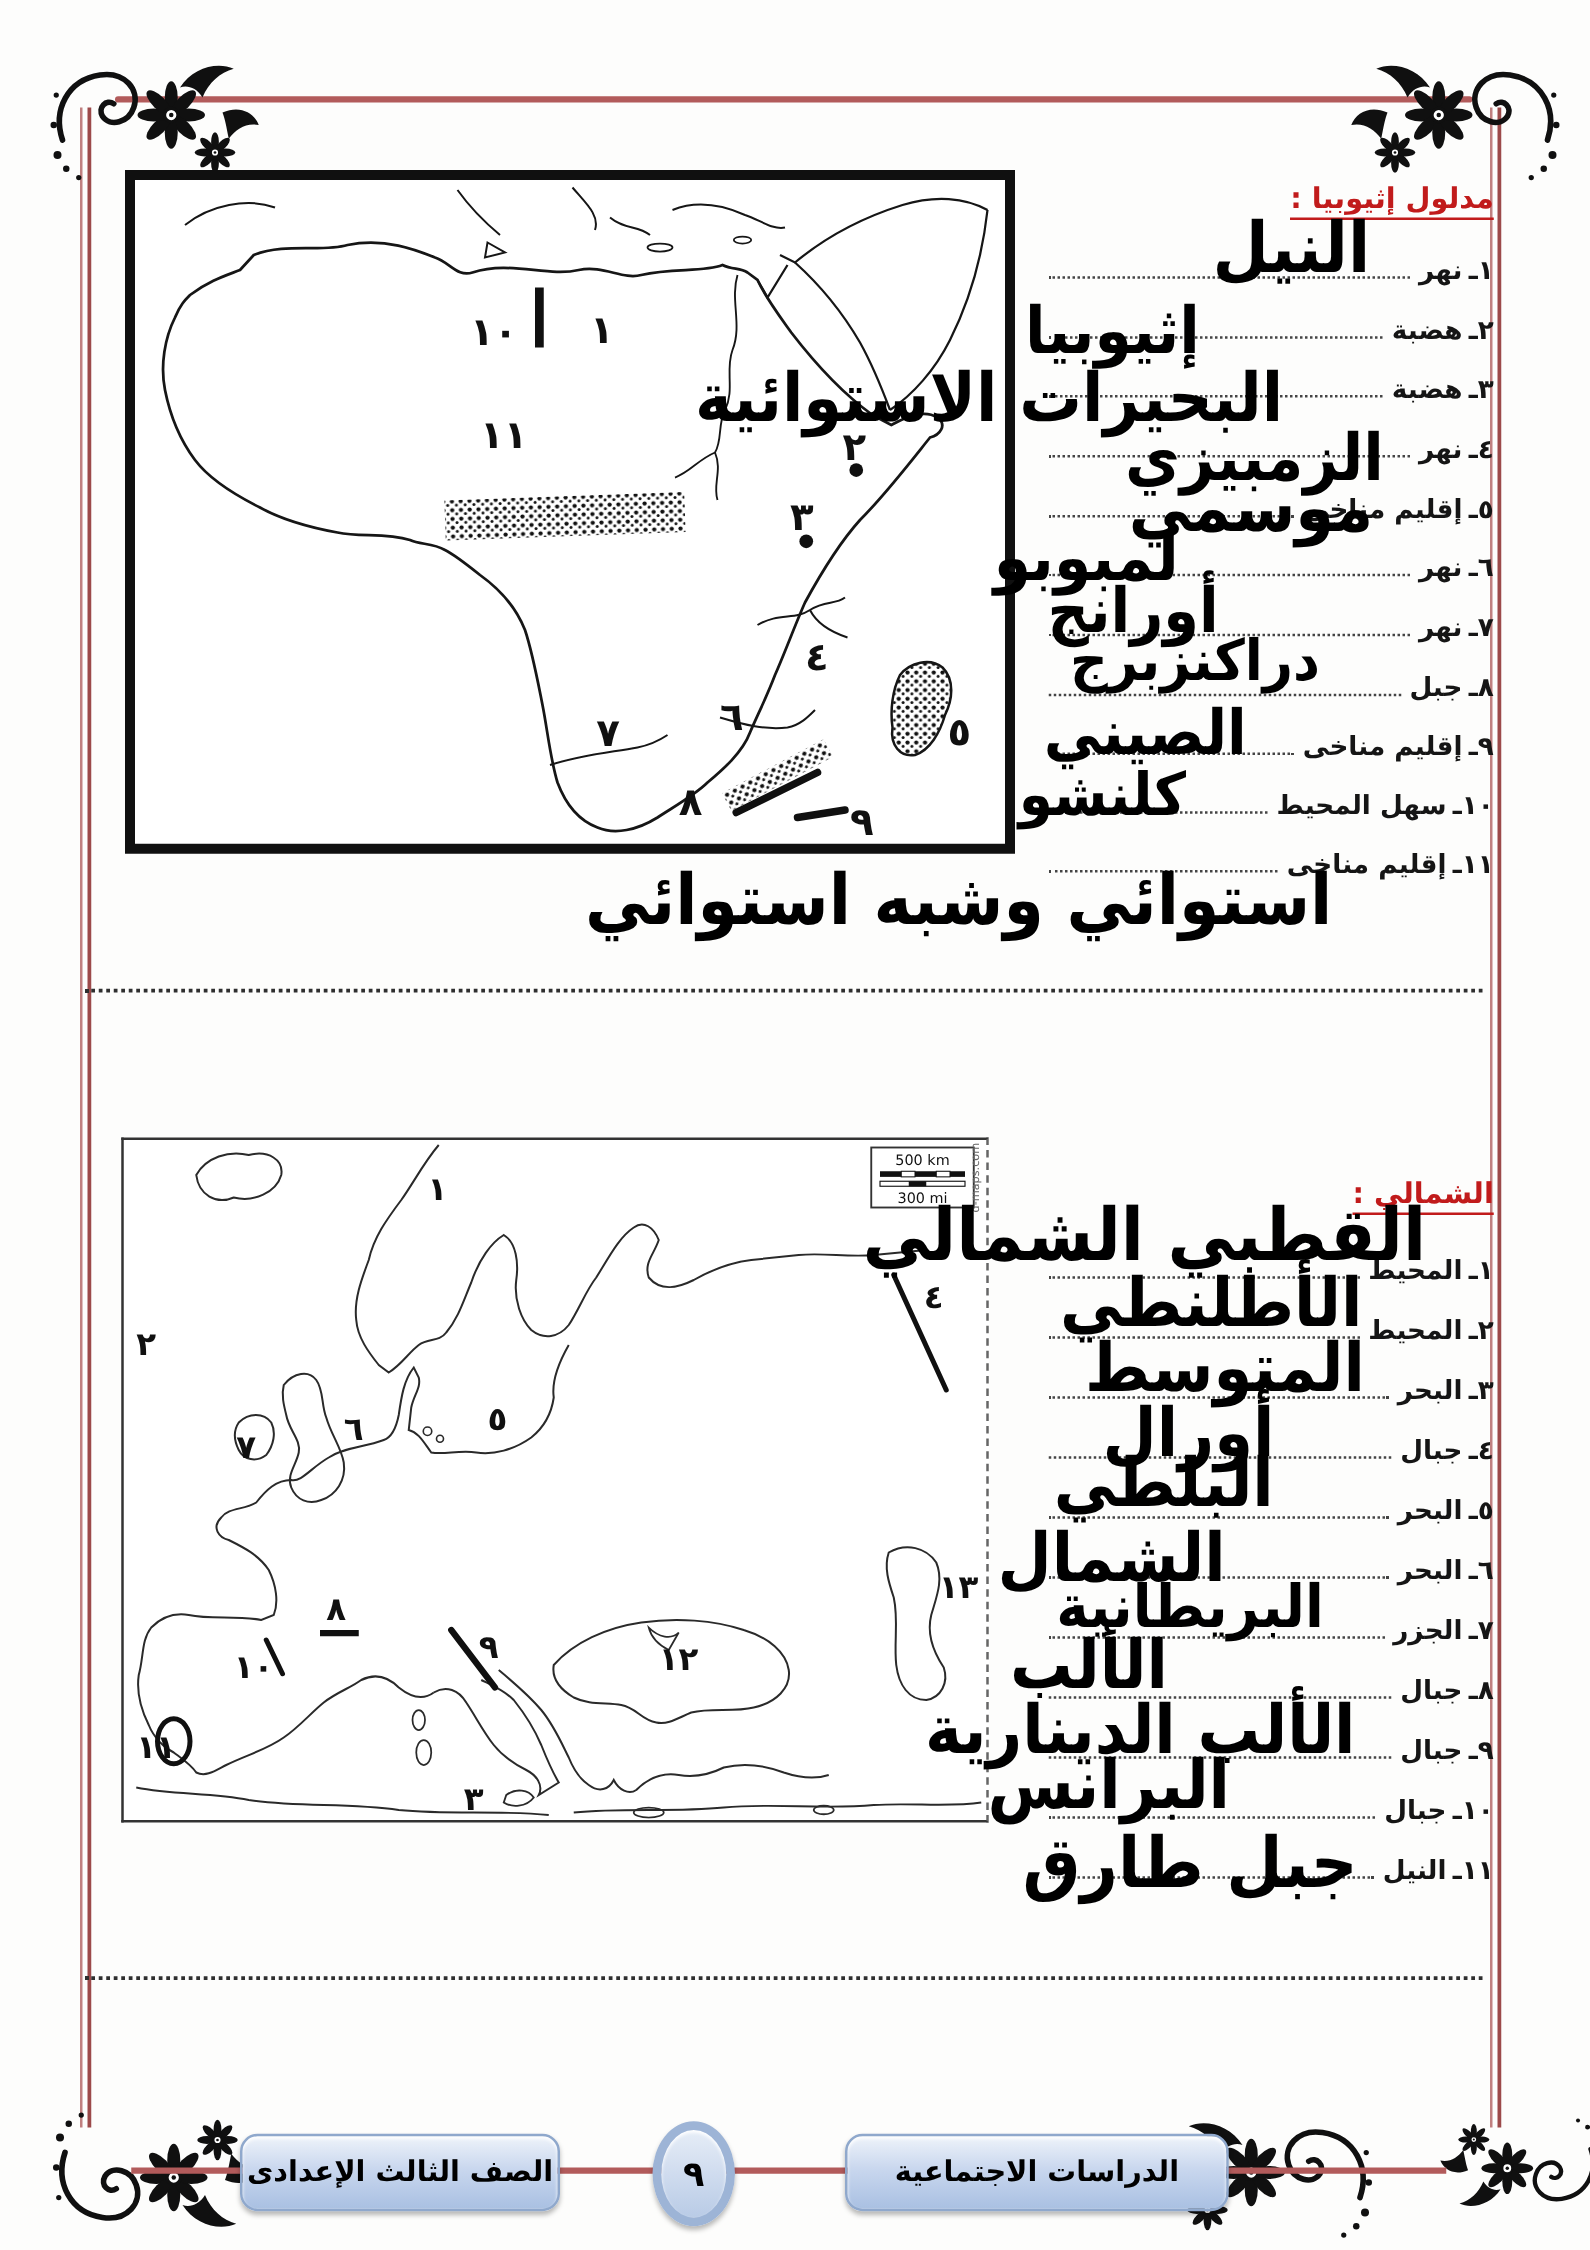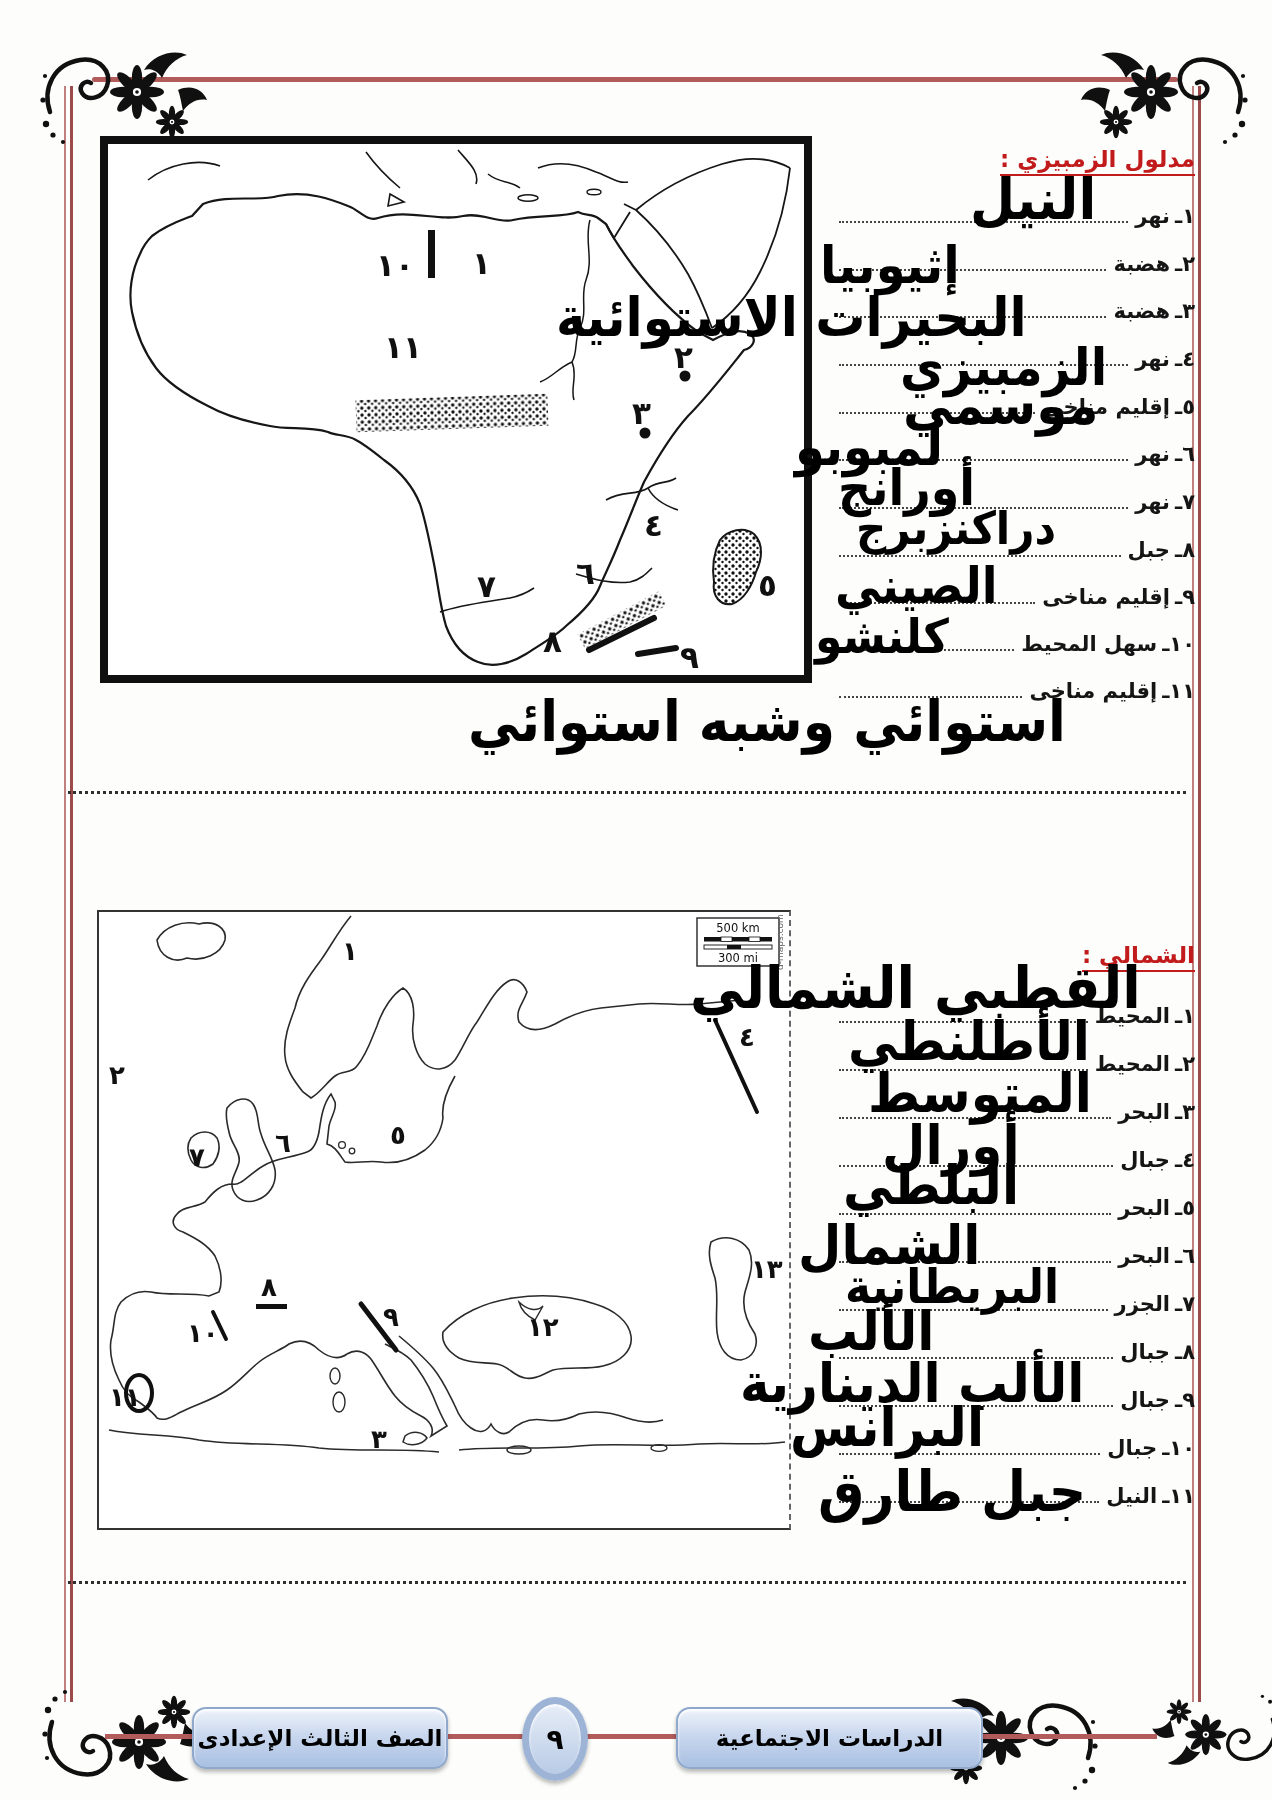--- a/index.html
+++ b/index.html
@@ -7,21 +7,21 @@
         font-family:"DejaVu Sans",sans-serif;}
   
   .hline-top{position:absolute;left:92px;top:77px;width:1086px;height:5px;background:#b25b5b;border-radius:3px;}
   .vborder{position:absolute;top:86px;height:1616px;width:4px;border-left:2px solid #c08080;border-right:3px solid #9c4a4a;}
   .vborder.left{left:64px;}  .vborder.right{left:1192px;}
   .orn{position:absolute;}
   .flipx{transform:scaleX(-1);} .flipy{transform:scaleY(-1);} .flipxy{transform:scale(-1,-1);}
   
   .map-africa{position:absolute;left:100px;top:136px;width:712px;height:547px;border:8px solid #101010;
               box-sizing:border-box;background:#fff;}
-  .map-europe{position:absolute;left:97px;top:910px;width:694px;height:620px;border:2px solid #333;
+  .map-europe{position:absolute;left:97px;top:910px;width:694px;height:548px;border:2px solid #333;
               border-right:2px dashed #666;box-sizing:border-box;background:#fff;}
   
   .red-head{position:absolute;right:77px;color:#c11b1b;font-weight:bold;font-size:23px;direction:rtl;
             text-align:right;white-space:nowrap;}
   .red-head span{display:inline-block;border-bottom:2.5px solid #c11b1b;padding-bottom:2px;}
   
   .qrow{position:absolute;right:77px;width:358px;height:30px;display:flex;direction:rtl;
         align-items:flex-end;font-size:21px;font-weight:bold;color:#151515;}
   .qnum{margin-left:5px;white-space:nowrap;}
   .qlabel{white-space:nowrap;}
@@ -144,21 +144,21 @@
       <circle cx="537" cy="289" r="5.5" fill="#101010"></circle>
       <text x="536" y="392" font-size="31" font-weight="bold" fill="#101010">٤</text>
       <text x="468" y="440" font-size="31" font-weight="bold" fill="#101010">٦</text>
       <text x="369" y="453" font-size="31" font-weight="bold" fill="#101010">٧</text>
       <text x="435" y="508" font-size="31" font-weight="bold" fill="#101010">٨</text>
       <text x="572" y="524" font-size="31" font-weight="bold" fill="#101010">٩</text>
       <text x="650" y="452" font-size="31" font-weight="bold" fill="#101010">٥</text>
     </svg>
   </div>
 
-  <div class="red-head" style="top:146px"><span>مدلول الزمبيزي :</span></div>
+  <div class="red-head" style="top:146px"><span>مدلول إثيوبيا :</span></div>
 
   <div class="qrow" style="top:198px">
       <span class="qnum">١ـ</span>
       <span class="qlabel">نهر</span>
       <span class="qdots"></span>
     </div>
   <div class="qrow" style="top:246px">
       <span class="qnum">٢ـ</span>
       <span class="qlabel">هضبة</span>
       <span class="qdots"></span>

